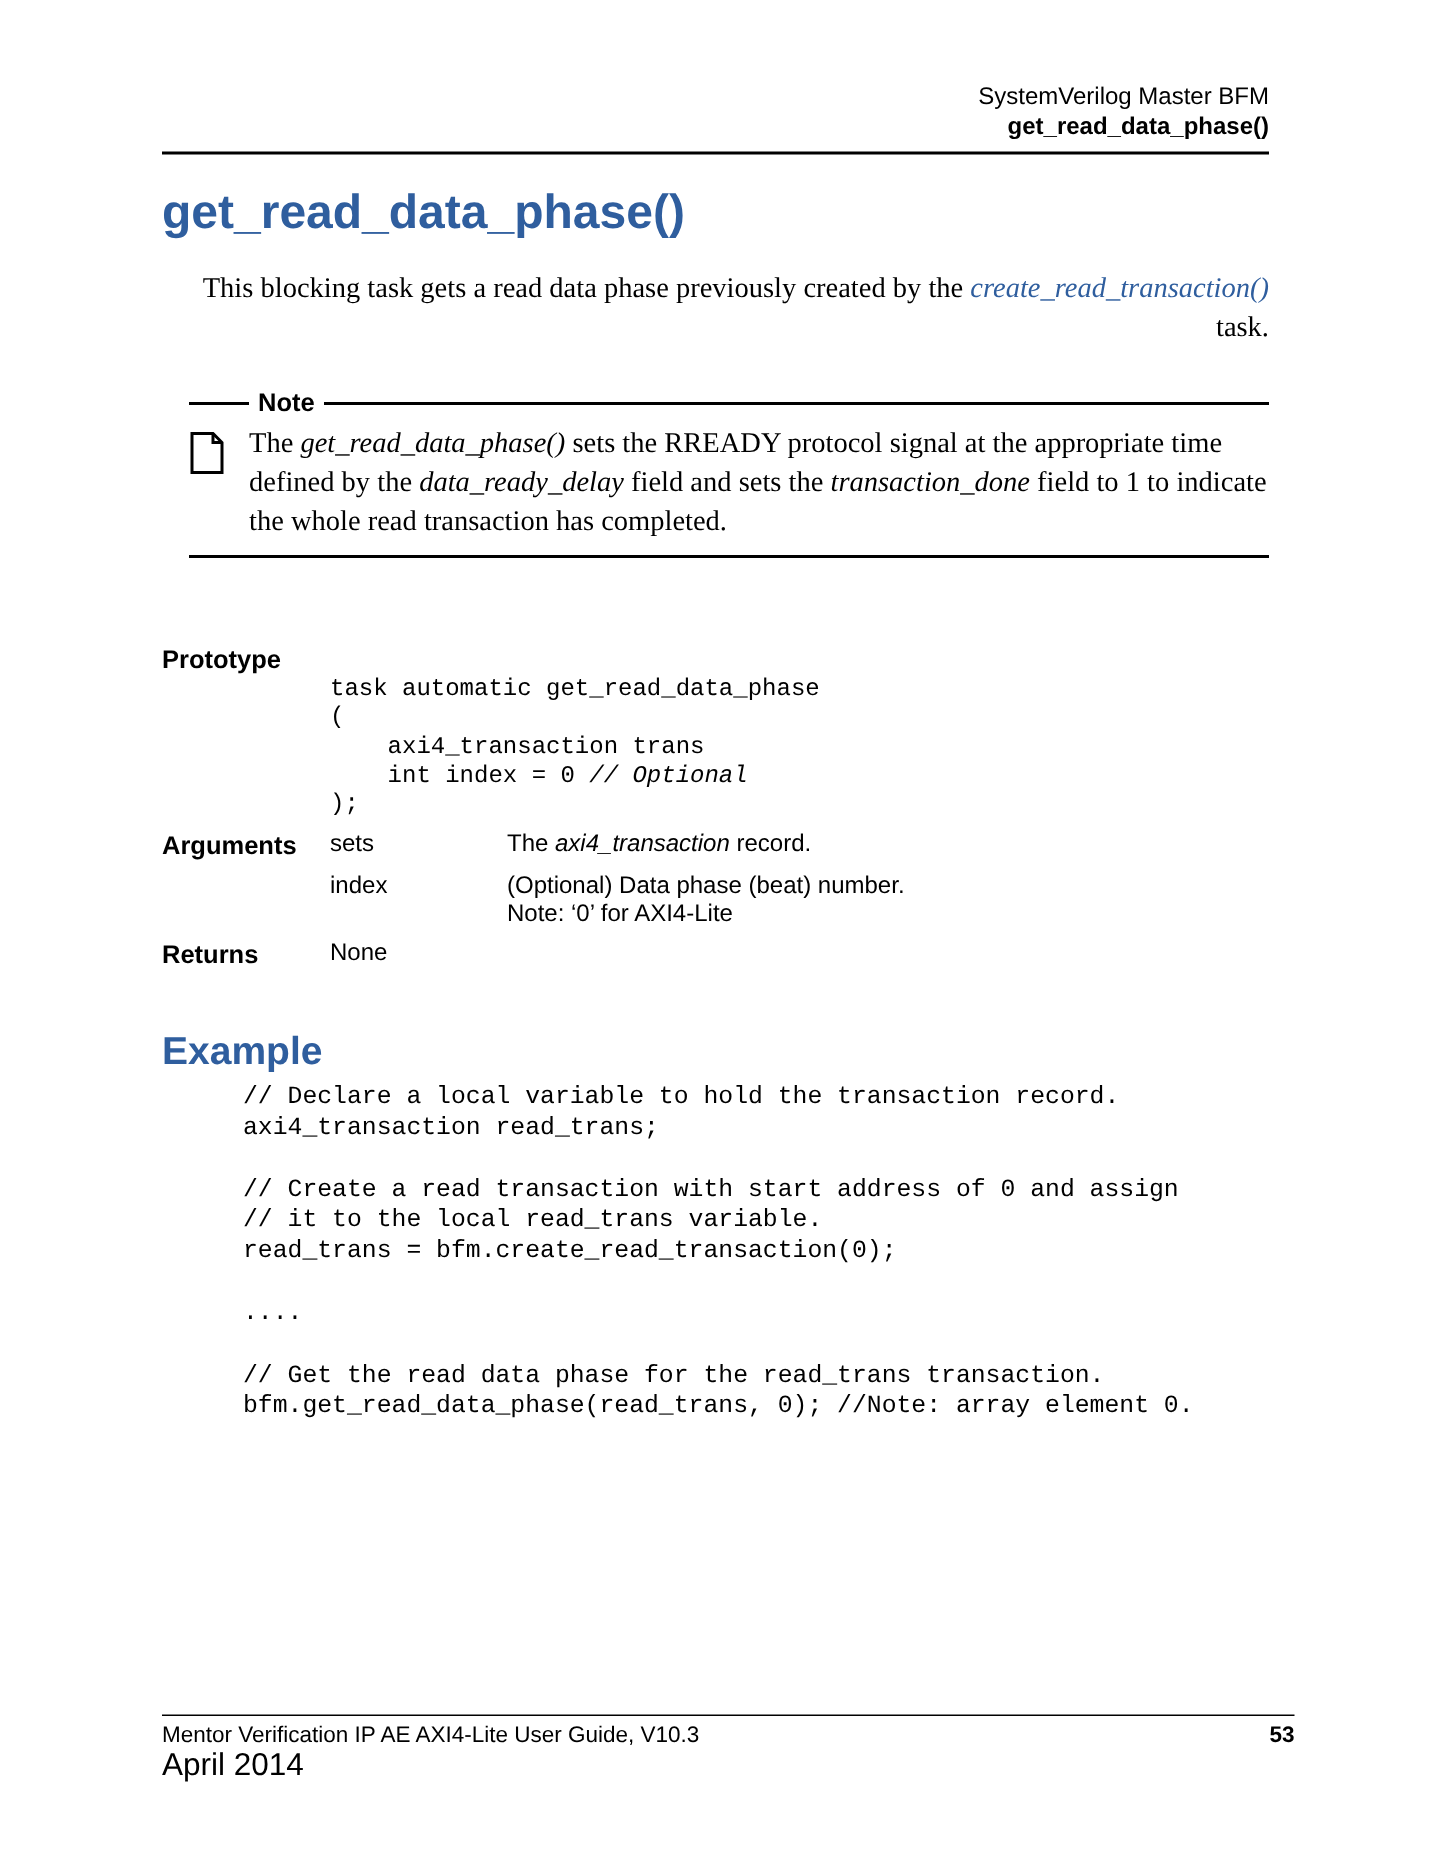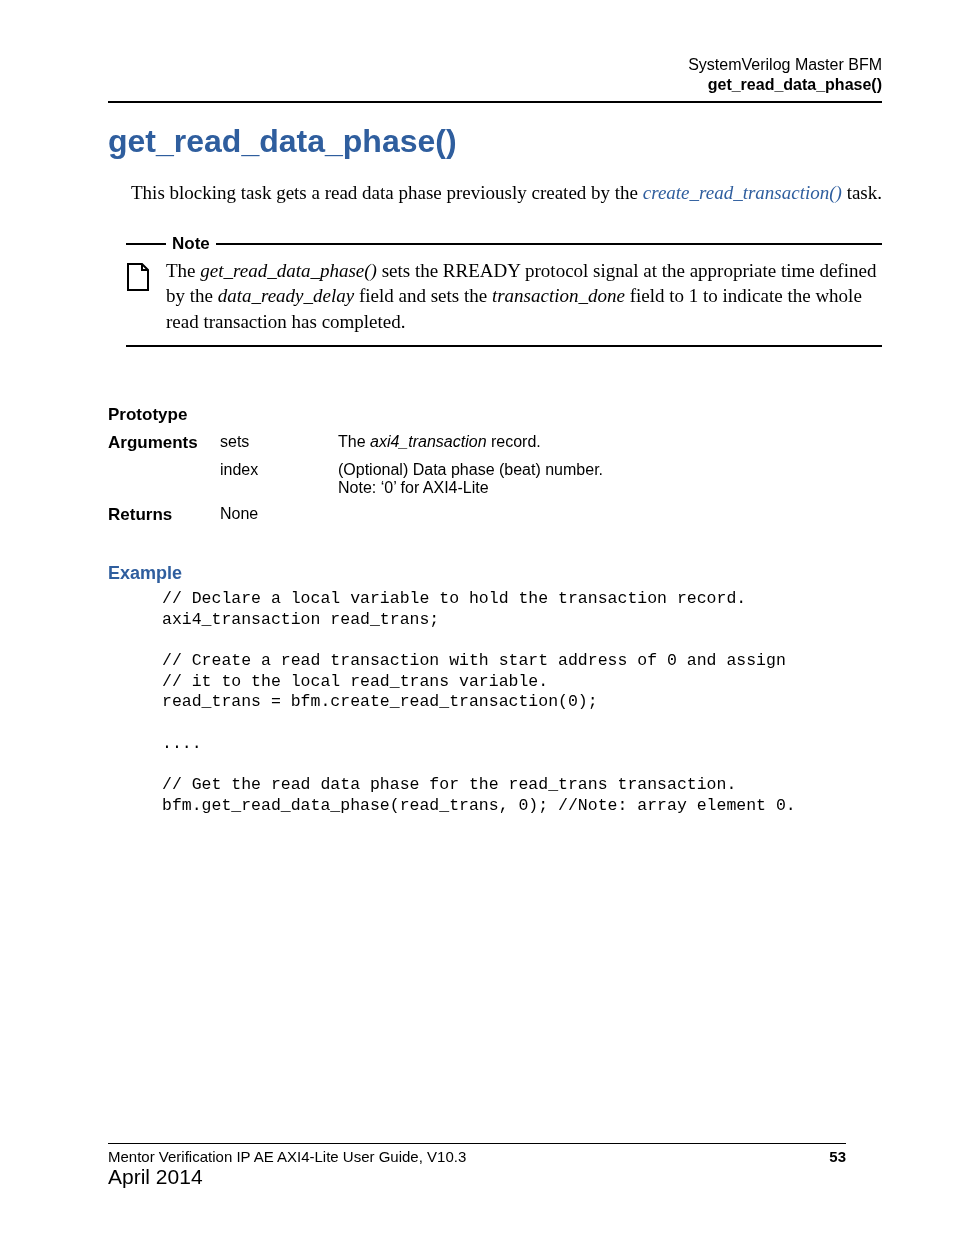--- a/index.html
+++ b/index.html
@@ -1,17 +1,17 @@
 <!DOCTYPE html>
 <html><head>
 <meta charset="utf-8">
 <style>
   * { box-sizing: border-box; margin: 0; padding: 0; }
   html, body { width: 954px; height: 1235px; background: #fff; font-family: "Times New Roman", Times, serif; color: #000; }
-  .page { position: relative; width: 954px; height: 1235px; padding: 55px 72px 0 108px; }
+  .page { position: relative; width: 954px; height: 1235px; padding: 55px 108px 0 108px; }
   .header-right { text-align: right; font-family: Arial, Helvetica, sans-serif; font-size: 16px; line-height: 1.25; margin-bottom: 6px; }
   .header-right .line2 { font-weight: bold; }
   .rule { border: 0; border-top: 2px solid #000; margin-top: 4px; }
   .title { font-family: Arial, Helvetica, sans-serif; font-size: 32px; font-weight: bold; color: #2f5e9e; margin-top: 20px; }
   .intro { font-size: 19px; margin-top: 20px; line-height: 1.35; padding-left: 18px; text-align: right; }
   .intro .link { color: #2f5e9e; font-style: italic; }
   .note-wrap { margin-top: 28px; padding-left: 18px; }
   .note-top { display: flex; align-items: center; }
   .note-top .bar { height: 2px; background: #000; }
   .note-top .bar.left { width: 40px; }
@@ -26,23 +26,23 @@
   .table-block { margin-top: 58px; padding-left: 0; }
   .table-block table { border-collapse: collapse; font-size: 16px; }
   .table-block td { vertical-align: top; padding: 0; }
   .col-label { font-family: Arial, Helvetica, sans-serif; font-weight: bold; width: 112px; padding-right: 8px; white-space: nowrap; font-size: 17px; }
   .col-arg { font-family: Arial, Helvetica, sans-serif; width: 118px; font-size: 16px; }
   .col-desc { font-family: Arial, Helvetica, sans-serif; font-size: 16px; line-height: 1.15; }
   .col-desc em { font-style: italic; }
   .proto-code { font-family: "Courier New", Courier, monospace; font-size: 16px; white-space: pre; line-height: 1.2; }
   .proto-code .opt-comment { font-style: italic; }
   .row-gap td { padding-top: 8px; }
-  .example-h { font-family: Arial, Helvetica, sans-serif; font-size: 18px; font-weight: bold; color: #2f5e9e; margin-top: 38px; }
+  .example-h { font-family: Arial, Helvetica, sans-serif; font-size: 26px; font-weight: bold; color: #2f5e9e; margin-top: 38px; }
   .example-code { font-family: "Courier New", Courier, monospace; font-size: 16.5px; white-space: pre; line-height: 1.25; margin-top: 5px; padding-left: 54px; }
-  .footer { position: absolute; left: 108px; right: 108px; bottom: 46px; }
+  .footer { position: absolute; left: 108px; right: 91px; bottom: 46px; }
   .footer-rule { border: 0; border-top: 1.5px solid #000; margin-bottom: 4px; }
   .footer-row { display: flex; justify-content: space-between; font-family: Arial, Helvetica, sans-serif; font-size: 15px; }
   .footer-row .pg { font-weight: bold; }
   .footer-date { font-family: Arial, Helvetica, sans-serif; font-size: 21px; }
 </style>
 </head>
 <body>
 
 <div class="page">
 
@@ -78,20 +78,28 @@
     <div class="note-bottom"></div>
   </div>
 
   <div class="table-block">
     <table>
       <tbody>
           <tr>
         <td class="col-label">Prototype</td>
         <td colspan="2"></td>
       </tr>
+      <tr>
+        <td></td>
+        <td colspan="2" class="proto-code"><span>task automatic get_read_data_phase</span>
+<span>(</span>
+<span>    axi4_transaction trans</span>
+<span>    int index = 0 </span><span class="opt-comment">// Optional</span>
+<span>);</span></td>
+      </tr>
       <tr class="row-gap">
         <td class="col-label">Arguments</td>
         <td class="col-arg">sets</td>
         <td class="col-desc"><span>The </span><em>axi4_transaction</em><span> record.</span></td>
       </tr>
       <tr class="row-gap">
         <td></td>
         <td class="col-arg">index</td>
         <td class="col-desc"><span>(Optional) Data phase (beat) number.</span><br><span>Note: ‘0’ for AXI4-Lite</span></td>
       </tr>

